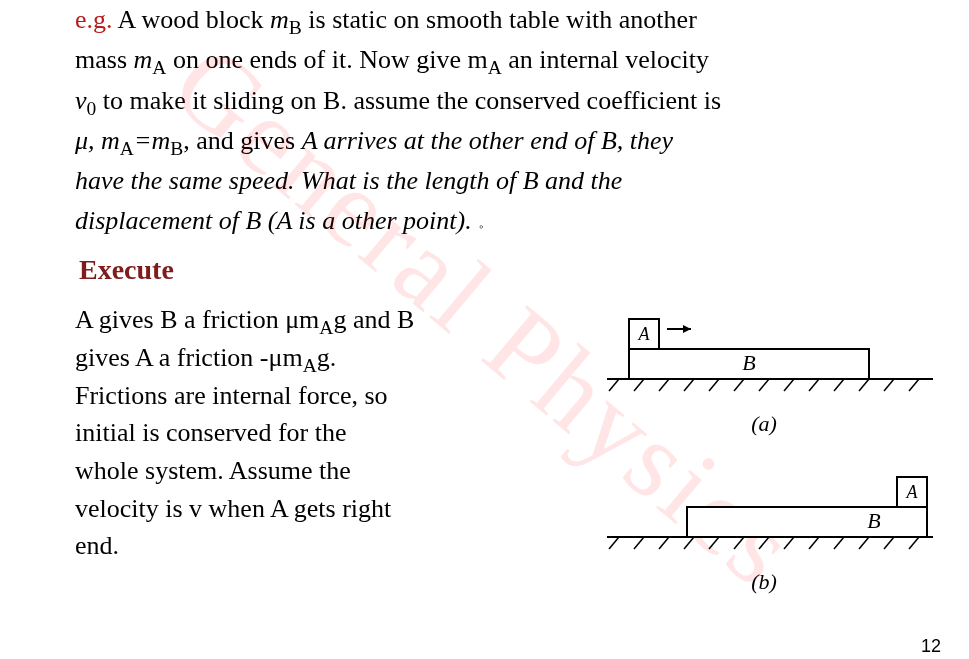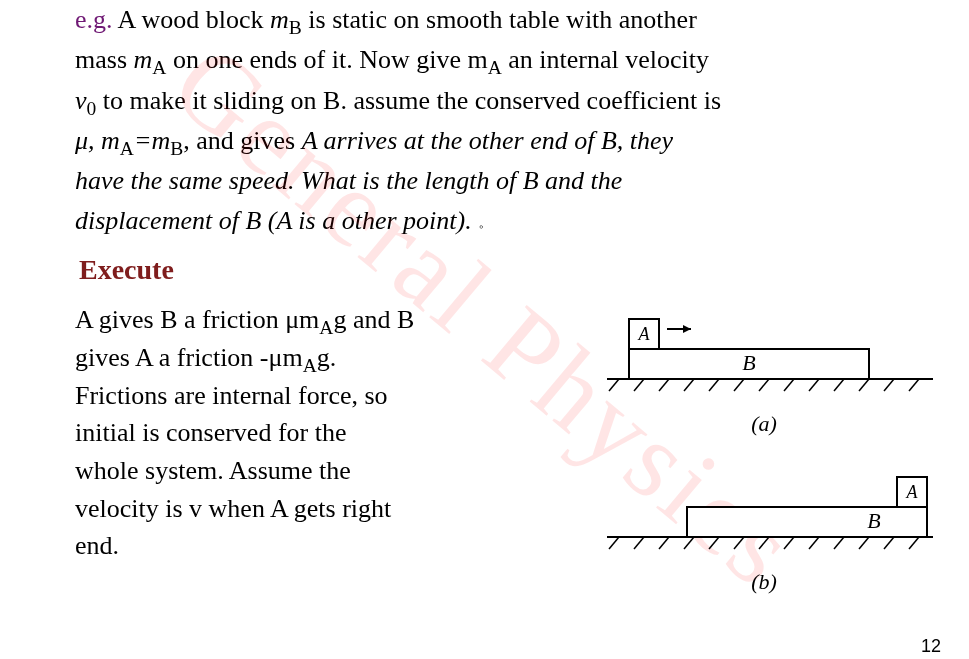--- a/index.html
+++ b/index.html
@@ -27,21 +27,21 @@
       color: rgba(255, 0, 0, 0.10);
       font-family: 'Times New Roman', serif;
       pointer-events: none;
       white-space: nowrap;
       letter-spacing: 4px;
     }
     .problem {
       margin-bottom: 6px;
     }
     .eg {
-      color: #701a75;
+      color: #b91c1c;
     }
     .sub {
       font-size: 0.75em;
       vertical-align: sub;
       line-height: 0;
     }
     .italic {
       font-style: italic;
     }
     .exec-title {

